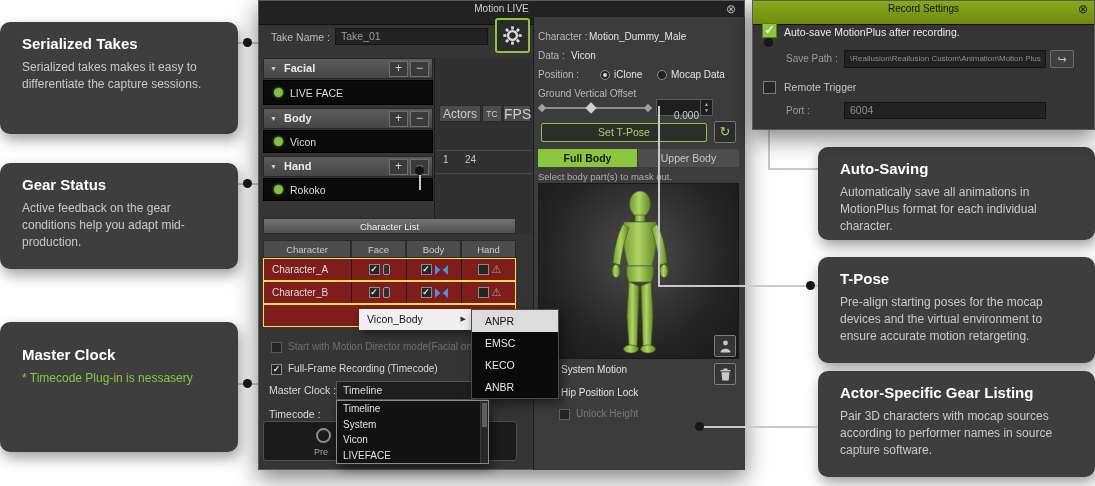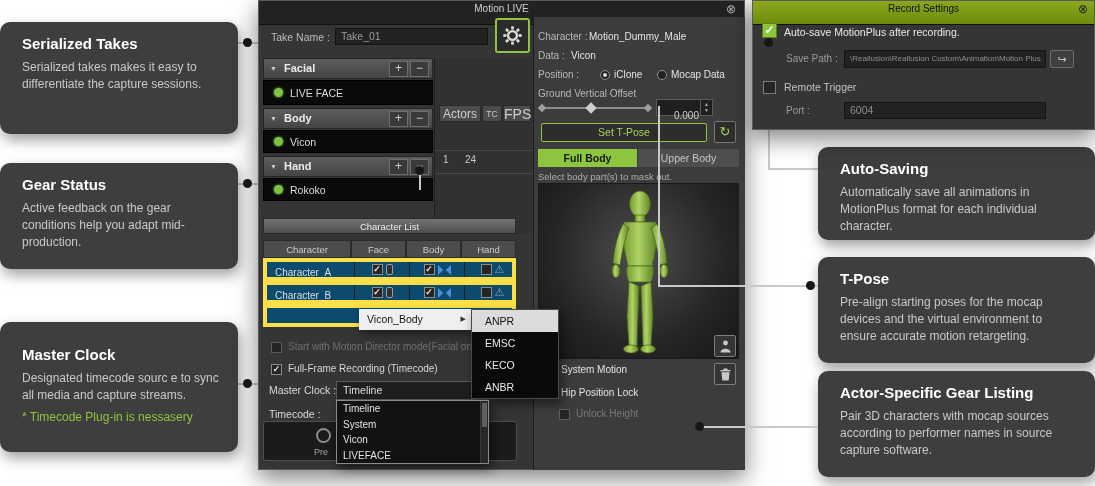--- a/index.html
+++ b/index.html
@@ -34,21 +34,21 @@
   .pmbtn { position:absolute; top:2px; width:19px; height:16px; background:#3a3a3a; border:1px solid #6e6e6e;
            color:#d0d0d0; font-size:12px; line-height:13px; text-align:center; }
   .gearrow { position:absolute; background:#0a0a0a; border:1px solid #000; }
   .gdot { position:absolute; left:10px; top:50%; margin-top:-4.5px; width:9px; height:9px;
           border-radius:50%; background:#7DC243; box-shadow:0 0 3px #7DC243; }
   .gearnm { position:absolute; left:26px; top:50%; transform:translateY(-50%); font-size:10.5px; color:#dcdcdc; }
   .hcell { position:absolute; height:18px; background:#4c4c4c; border:1px solid #2a2a2a; font-size:9.5px;
            color:#cccccc; text-align:center; line-height:17px; }
   .listbar { position:absolute; background:linear-gradient(#747474,#4e4e4e); border:1px solid #2a2a2a;
              font-size:9.5px; color:#ececec; text-align:center; line-height:15px; }
-  .trow { position:absolute; background:#0c4a6e; border:4px solid #fde047; }
+  .trow { position:absolute; background:#7f1d1d; border:1px solid #fde047; }
   .tname { position:absolute; left:0; top:0; width:88px; height:100%; line-height:21px; padding-left:8px;
            font-size:10px; color:#dedede; border-right:1px solid #1e1e1e; }
   .tcell { position:absolute; top:0; height:100%; border-right:1px solid #1e1e1e; display:flex;
            align-items:center; justify-content:center; gap:3px; }
   .cb { display:inline-block; width:11px; height:11px; background:#252525; border:1px solid #8b8b8b;
         font-size:9px; line-height:9px; text-align:center; color:#e6e6e6; font-weight:bold; }
   .cb.big { width:15px; height:15px; font-size:12px; line-height:13px; }
   .cb.green { background:#8CC63F; border-color:#5a7d1a; color:#ffffff; }
   .phone { display:inline-block; width:7px; height:11px; border:1px solid #9c9c9c; border-radius:2px; background:#303030; }
   .warn { font-size:11px; color:#9c9c9c; line-height:11px; }
@@ -108,21 +108,20 @@
   <div class="callout" style="left:0;top:163px;width:238px;height:106px">
     <h3>Gear Status</h3>
     <p>Active feedback on the gear conditions help you adapt mid-production.</p>
   </div>
   <div class="callout" style="left:0;top:22px;width:238px;height:112px">
     <h3>Serialized Takes</h3>
     <p>Serialized takes makes it easy to differentiate the capture sessions.</p>
   </div>
   <div class="callout" style="left:0;top:322px;width:238px;height:130px;padding-top:24px">
     <h3>Master Clock</h3>
-    <p>Designated timecode sourc e to sync all media and capture streams.</p>
     <p class="note">* Timecode Plug-in is nessasery</p>
   </div>
 
   <div class="callout" style="left:818px;top:147px;width:277px;height:93px">
     <h3>Auto-Saving</h3>
     <p>Automatically save all animations in MotionPlus format for each individual character.</p>
   </div>
   <div class="callout" style="left:818px;top:257px;width:277px;height:106px">
     <h3>T-Pose</h3>
     <p>Pre-align starting poses for the mocap devices and the virtual environment to ensure accurate motion retargeting.</p>

